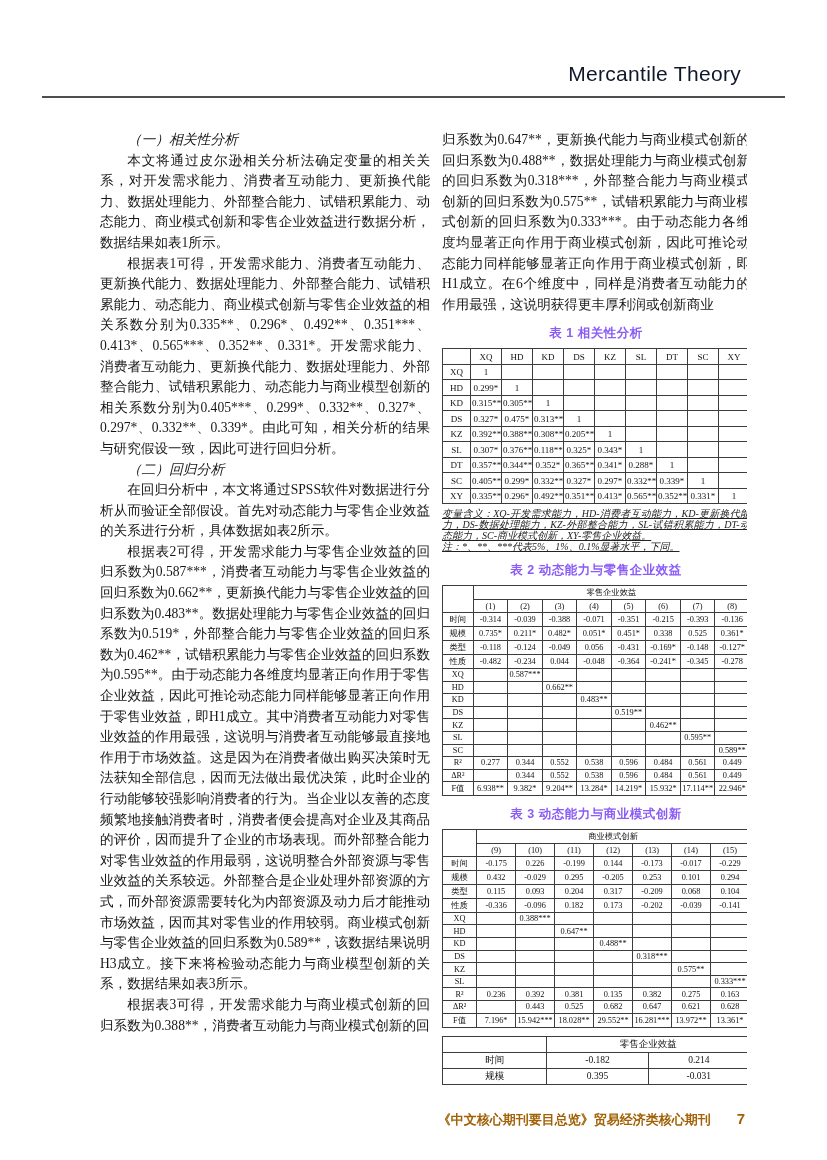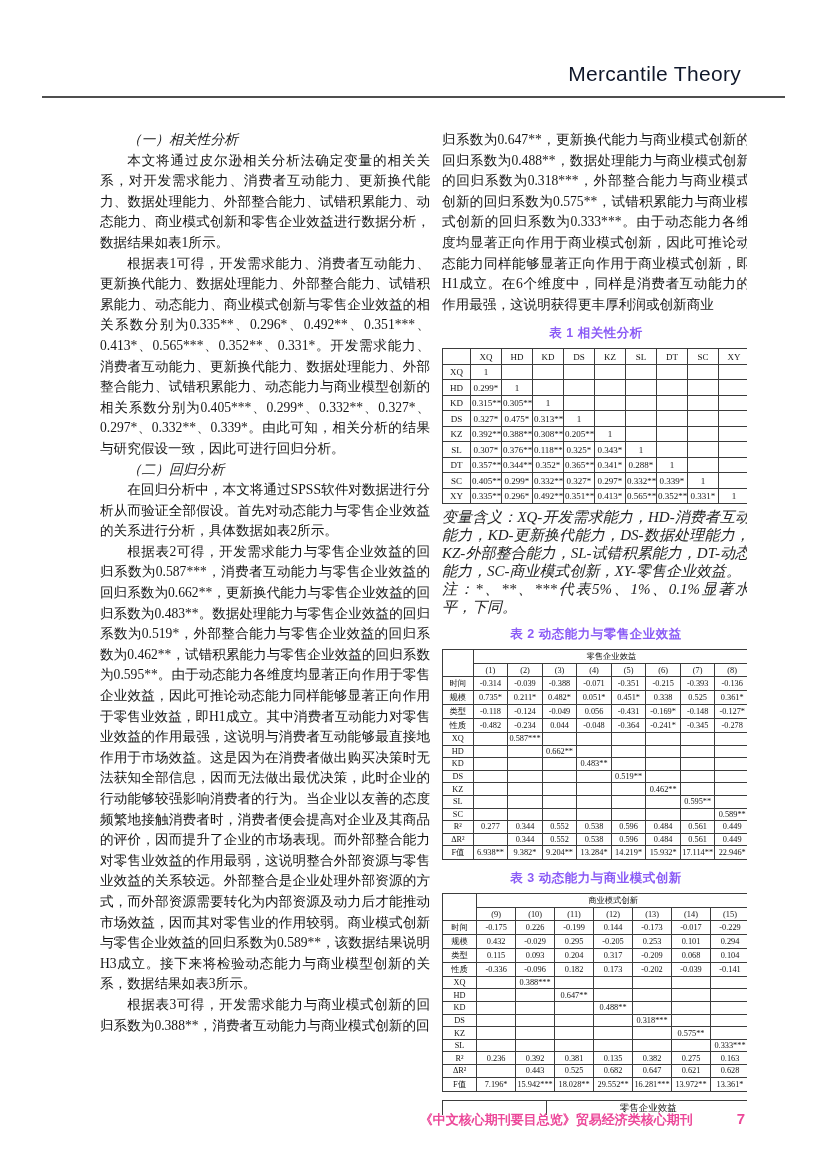--- a/index.html
+++ b/index.html
@@ -53,30 +53,30 @@
     padding:1px 1px;overflow:hidden;white-space:nowrap;
   }
   .t1 table.tbl{font-size:9px;}
   .t1 table.tbl th,.t1 table.tbl td{height:12.5px;}
   .t2 table.tbl,.t3 table.tbl{font-size:8.3px;}
   .t2 table.tbl th,.t2 table.tbl td{height:9.6px;}
   .t3 table.tbl th,.t3 table.tbl td{height:9.6px;}
   .t4 table.tbl{font-size:9.5px;}
   .t4 table.tbl th,.t4 table.tbl td{height:12.8px;}
   .tbl-notes{
-    font-style:italic;font-size:15px;line-height:18px;
-    color:#222;margin-top:4px;text-align:justify;
+    font-style:italic;font-size:10px;line-height:11px;
+    color:#222;margin-top:4px;text-align:justify;text-decoration:underline;
   }
   .tbl-notes div{margin:0;}
   
   .page-footer{
     position:absolute;top:1110px;left:100px;right:82px;
-    display:flex;justify-content:flex-end;align-items:baseline;gap:44px;
+    display:flex;justify-content:flex-end;align-items:baseline;gap:26px;
     font-family:"Liberation Sans","DejaVu Sans",sans-serif;
-    font-weight:bold;font-size:13px;color:#ec4899;
+    font-weight:bold;font-size:13px;color:#a16207;
   }
   .page-footer .pagenum{font-size:15px;}
 </style>
 </head>
 <body>
 
 <div class="page-header">Mercantile Theory</div>
 <div class="header-rule"></div>
 
 <div class="main">

